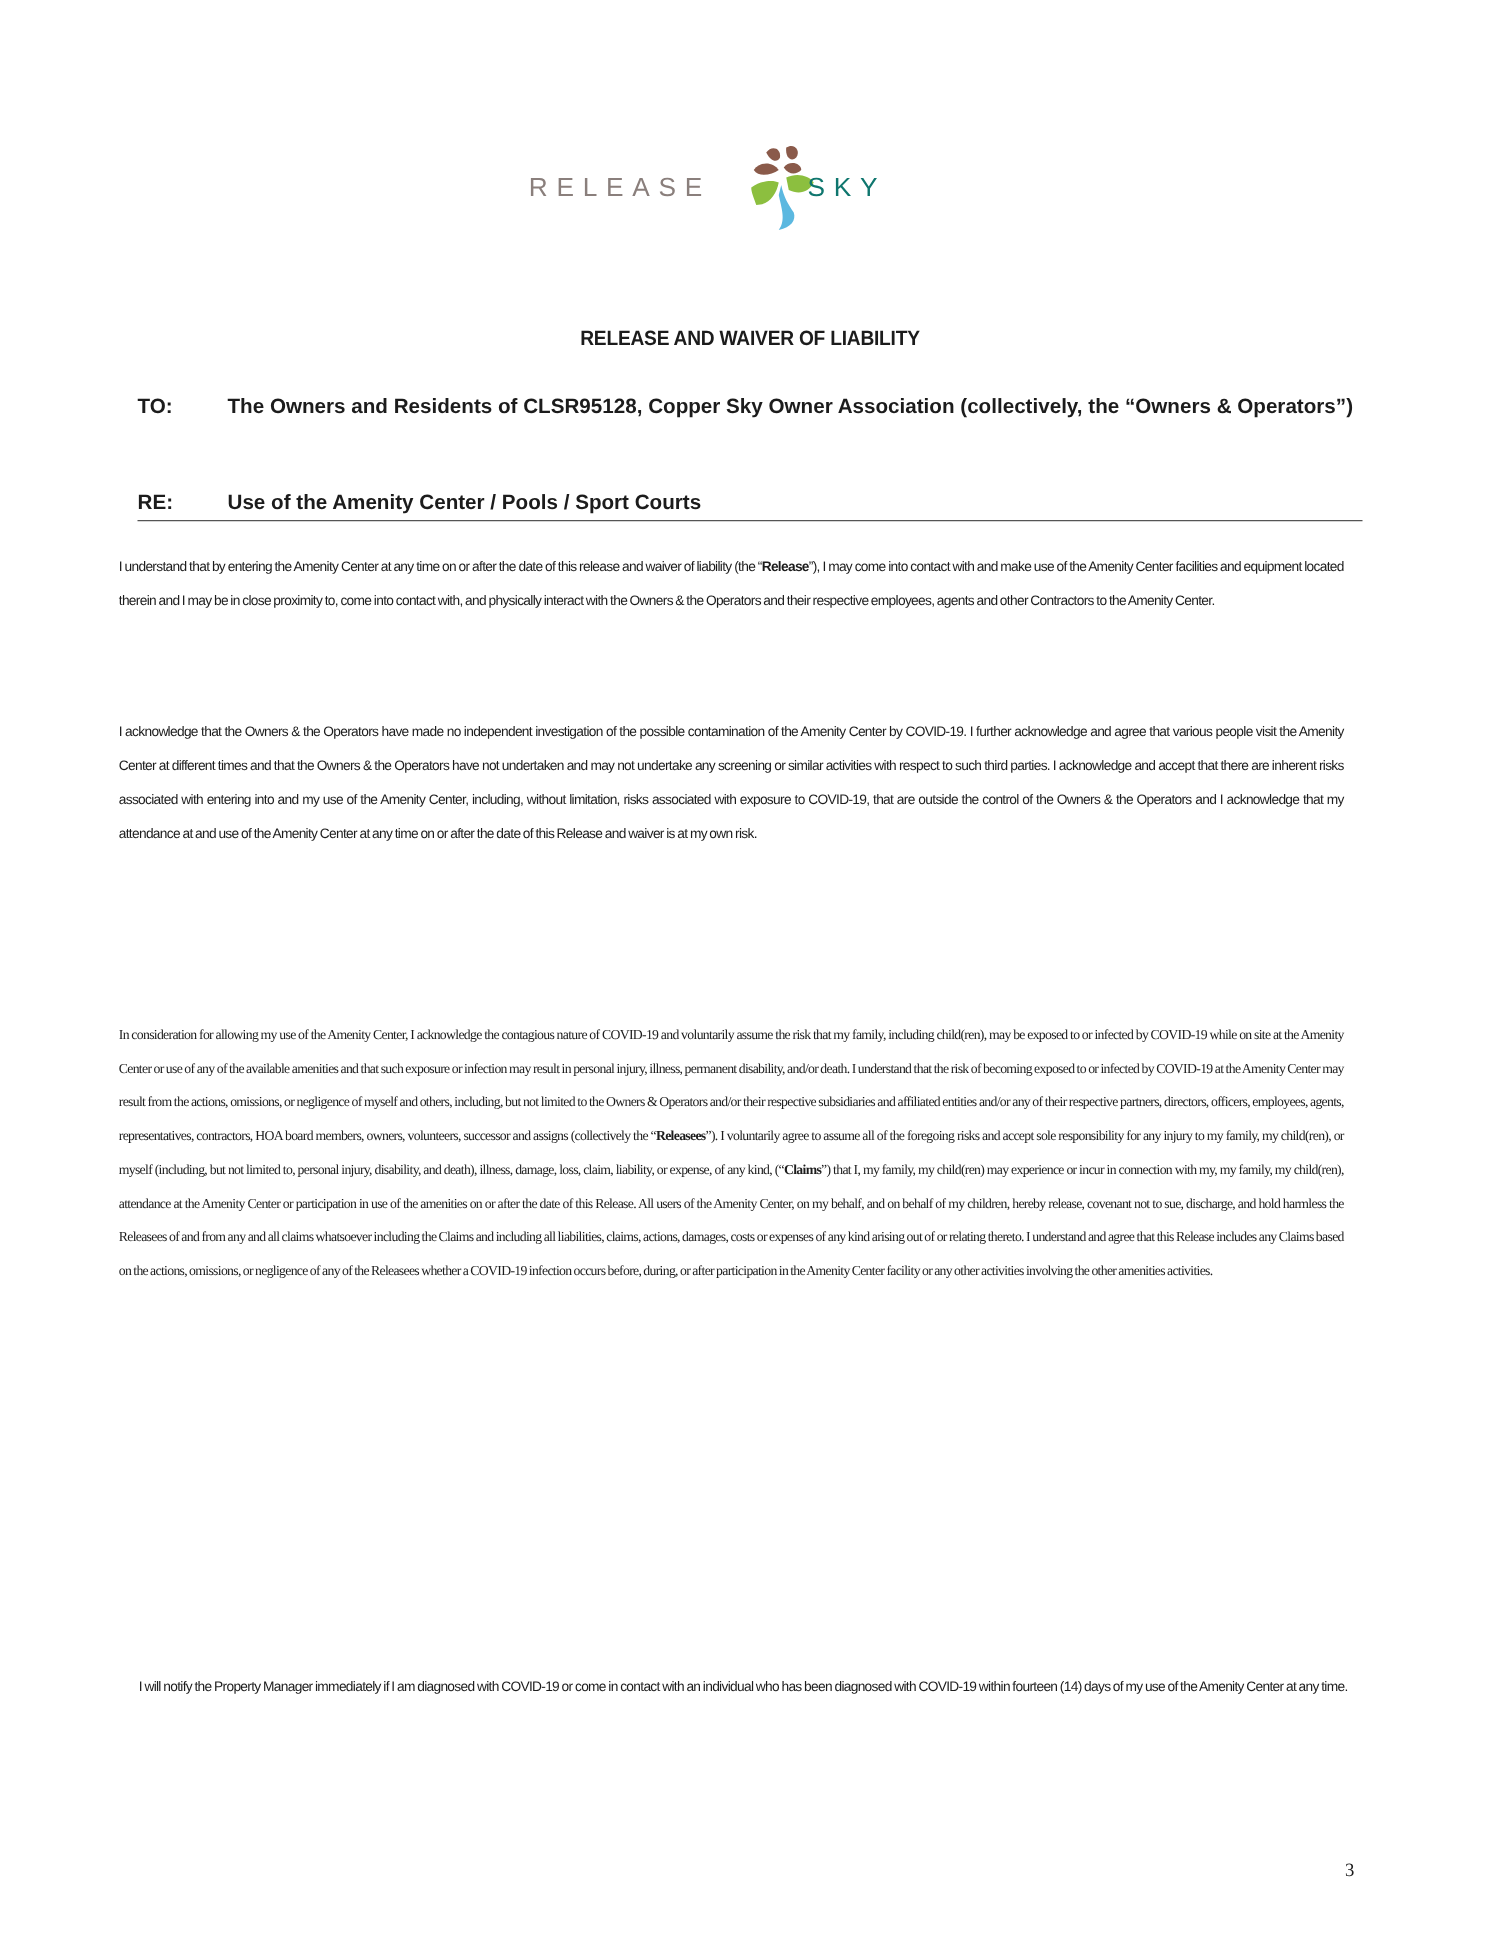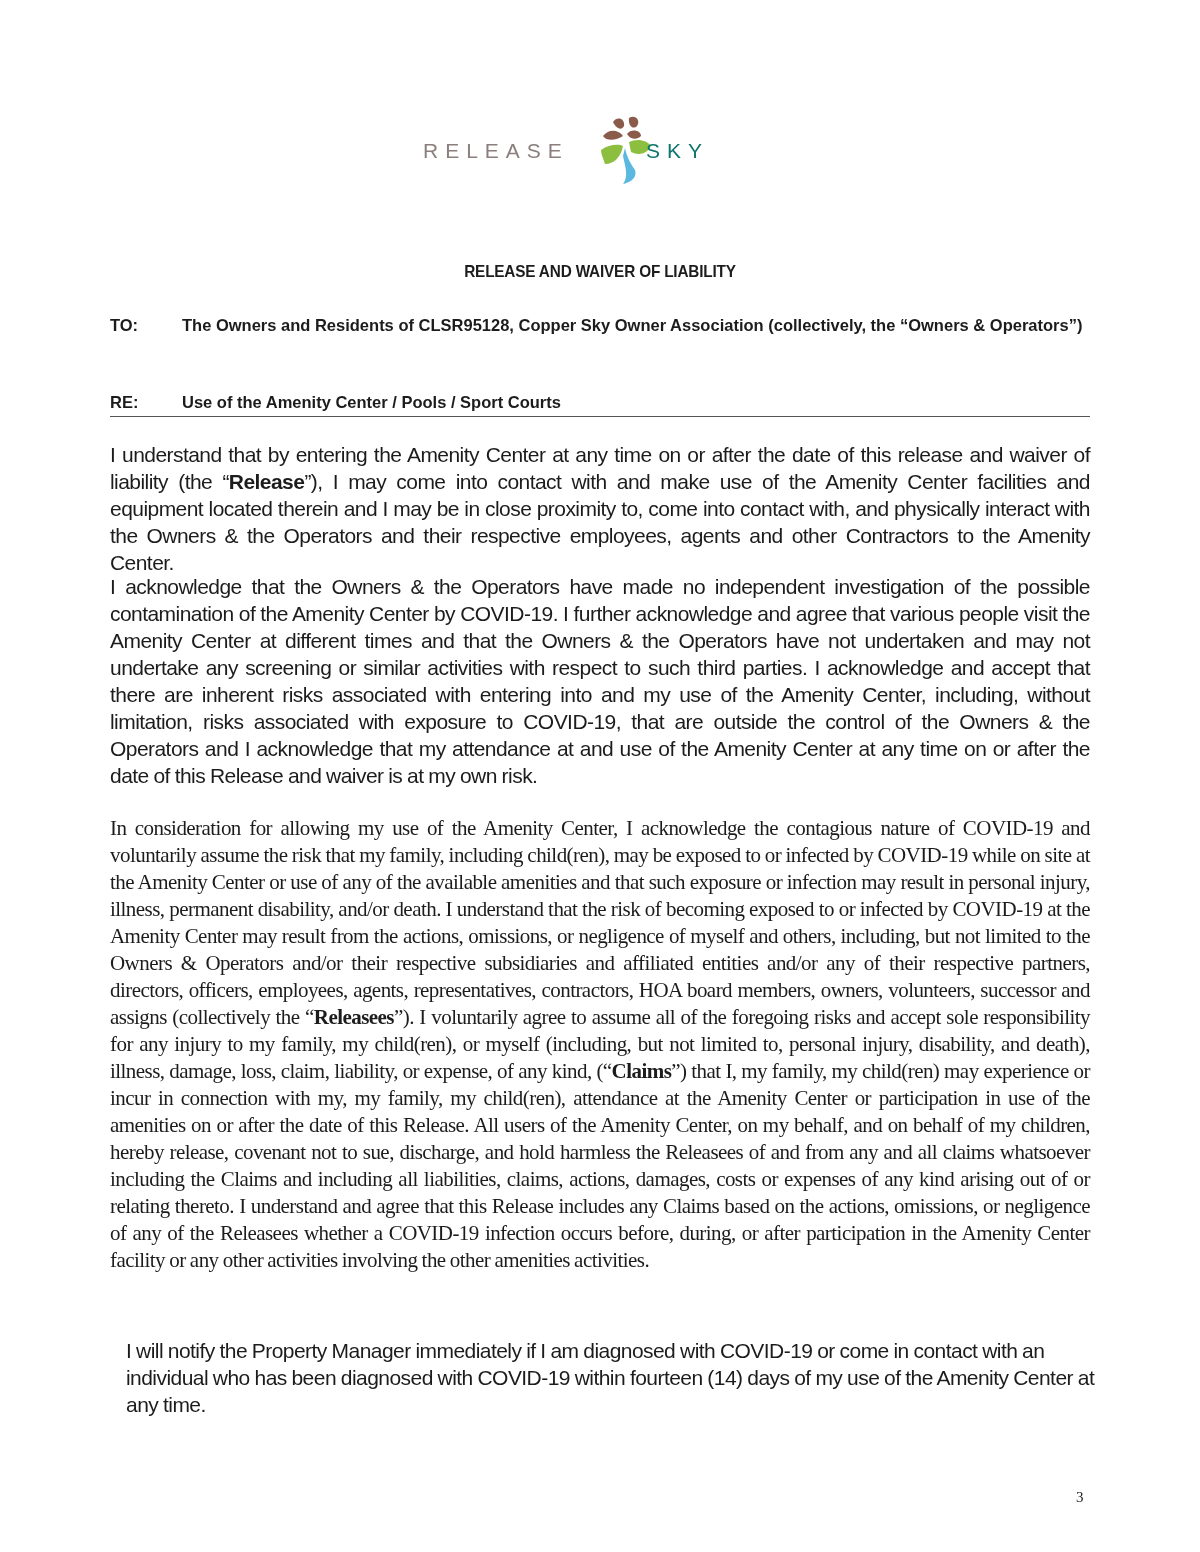--- a/index.html
+++ b/index.html
@@ -12,21 +12,21 @@
   .logo-sky { left: 226px; color: #0f766e; }
   .logo-mark { position: absolute; left: 175px; top: 0; width: 60px; height: 76px; }
   .title { position: absolute; left: 0; width: 1200px; top: 262px; text-align: center;
            font-weight: bold; font-size: 16.5px; letter-spacing: -0.2px; transform: scaleX(0.93); }
   .hdr-row { position: absolute; left: 110px; width: 980px; font-weight: bold; font-size: 16.5px; line-height: 26px; }
   .hdr-label { position: absolute; left: 0; top: 0; }
   .hdr-text { position: absolute; left: 72px; width: 908px; top: 0; text-align: left; }
   .hdr-to { top: 312px; }
   .hdr-re { top: 389px; }
   .rule { position: absolute; left: 110px; width: 980px; top: 416px; height: 0; border-top: 1.5px solid #555; }
-  .para { position: absolute; left: 110px; width: 980px; font-size: 21px; line-height: 27px;
+  .para { position: absolute; left: 95px; width: 980px; font-size: 11px; line-height: 27px;
           text-align: justify; letter-spacing: -0.55px; word-spacing: -0.5px; }
   .p1 { top: 441px; }
   .p2 { top: 573px; }
   .p3 { top: 815px; font-family: Liberation Serif, serif; }
   .p4 { top: 1321px; width: 1000px; }
   .bold { font-weight: bold; }
   .page-num { position: absolute; left: 1076px; top: 1489px; font-size: 15px; font-family: "Liberation Serif", serif; }
 </style>
 </head>
 <body>

